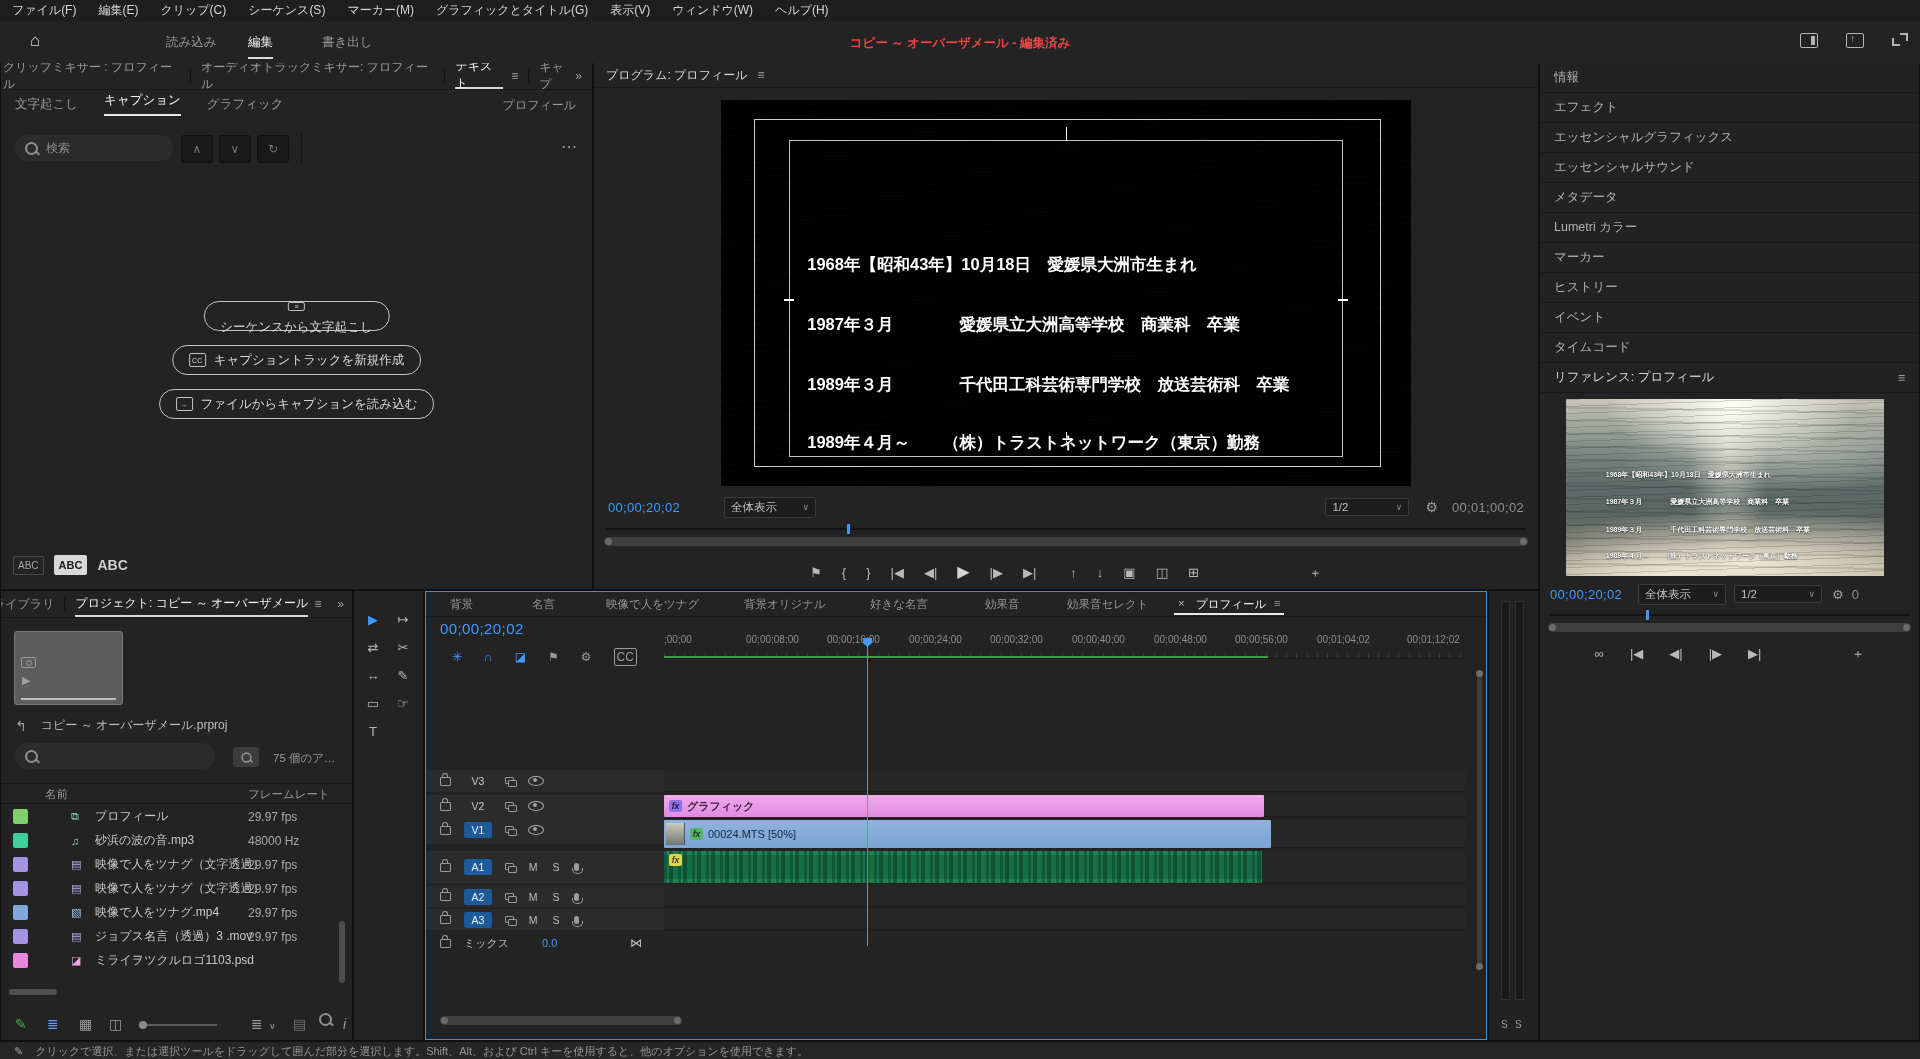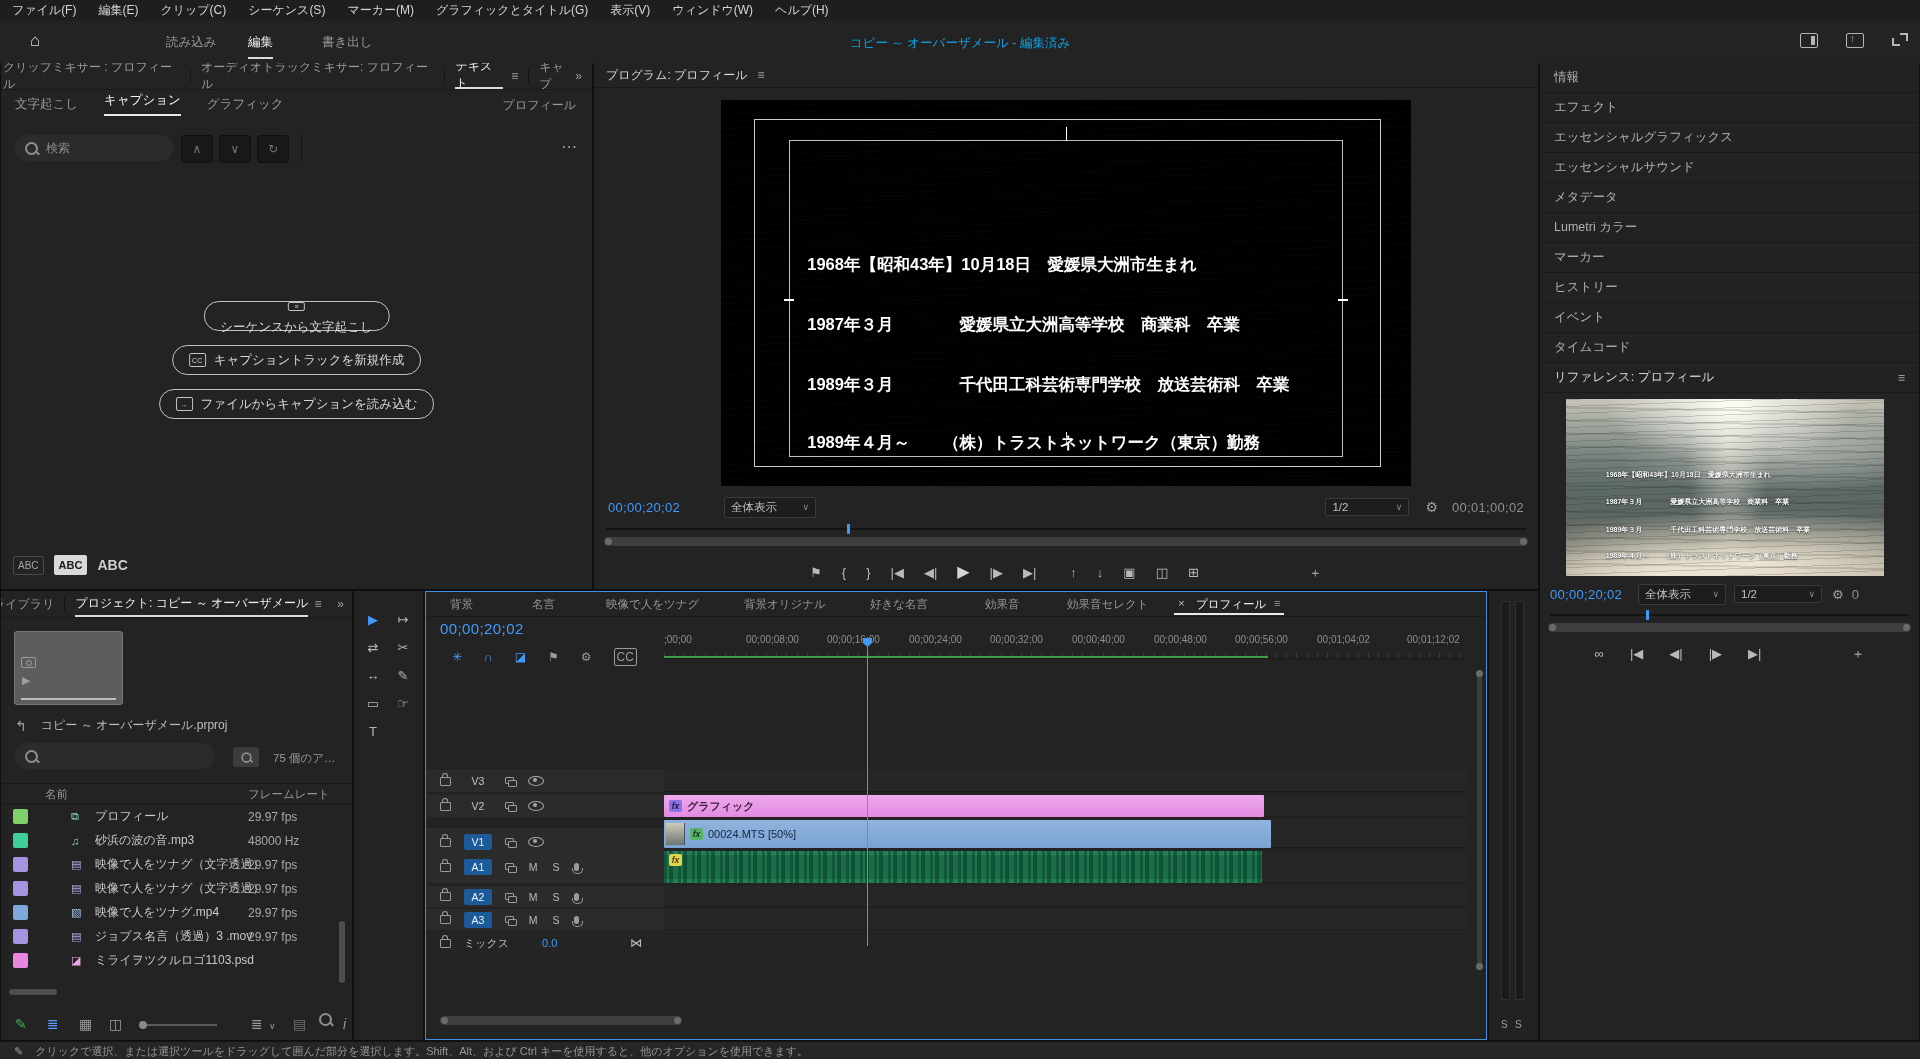--- a/index.html
+++ b/index.html
@@ -10,21 +10,21 @@
   .ico{display:inline-block;color:#9f9f9f;font-size:12px;line-height:1;}
   
   #menubar{left:0;top:0;width:1920px;height:21px;background:#1e1e1e;display:flex;align-items:center;
     gap:22px;padding-left:12px;font-size:12px;color:#d6d6d6;}
   #menubar span{cursor:default;}
   
   #topbar{left:0;top:21px;width:1920px;height:42px;background:#232323;border-bottom:1px solid #161616;}
   #topbar .home{position:absolute;left:30px;top:10px;font-size:17px;color:#d8d8d8;}
   .wtab{position:absolute;top:13px;font-size:12.5px;color:#9a9a9a;}
   .wtab.active{color:#f0f0f0;border-bottom:2px solid #dadada;padding-bottom:6px;}
-  #topbar .title{position:absolute;left:0;right:0;top:14px;text-align:center;font-size:12.5px;color:#0ea5e9;}
+  #topbar .title{position:absolute;left:0;right:0;top:14px;text-align:center;font-size:12.5px;color:#ef4444;font-weight:bold;}
   .win-ico{position:absolute;top:12px;width:16px;height:13px;border:1px solid #b5b5b5;border-radius:2px;}
   .win-ico .inner{position:absolute;right:2px;top:2px;bottom:2px;width:4px;background:#b5b5b5;}
   .win-ico.up::after{content:"↑";position:absolute;left:3px;top:-1px;font-size:10px;color:#b5b5b5;}
   .win-ico.expand{border:none;}
   .win-ico.expand::before,.win-ico.expand::after{content:"";position:absolute;width:6px;height:6px;border:2px solid #b5b5b5;}
   .win-ico.expand::before{left:0;bottom:0;border-top:none;border-right:none;}
   .win-ico.expand::after{right:0;top:0;border-bottom:none;border-left:none;}
   
   .mag{position:relative;width:9px;height:9px;border:2px solid #8f8f8f;border-radius:50%;display:inline-block;}
   .mag::after{content:"";position:absolute;left:8px;top:8px;width:5px;height:2px;background:#8f8f8f;transform:rotate(45deg);}
@@ -531,21 +531,21 @@
   <div class="trackbed" style="top:178px;height:22px;"></div>
 
   <div class="trackrow" style="top:203px;height:22px;">
     <span class="icon-lock"></span>
     <span class="tname">V2</span>
     <span class="icon-sync"></span>
     <span class="icon-eye"></span>
   </div>
   <div class="trackbed" style="top:203px;height:22px;"></div>
 
-  <div class="trackrow" style="top:236px;height:28px;">
+  <div class="trackrow" style="top:224px;height:28px;">
     <span class="icon-lock"></span>
     <span class="tname sel">V1</span>
     <span class="icon-sync"></span>
     <span class="icon-eye"></span>
   </div>
   <div class="trackbed" style="top:228px;height:28px;"></div>
 
   <div class="trackrow" style="top:259px;height:32px;">
     <span class="icon-lock"></span>
     <span class="tname sel">A1</span>

